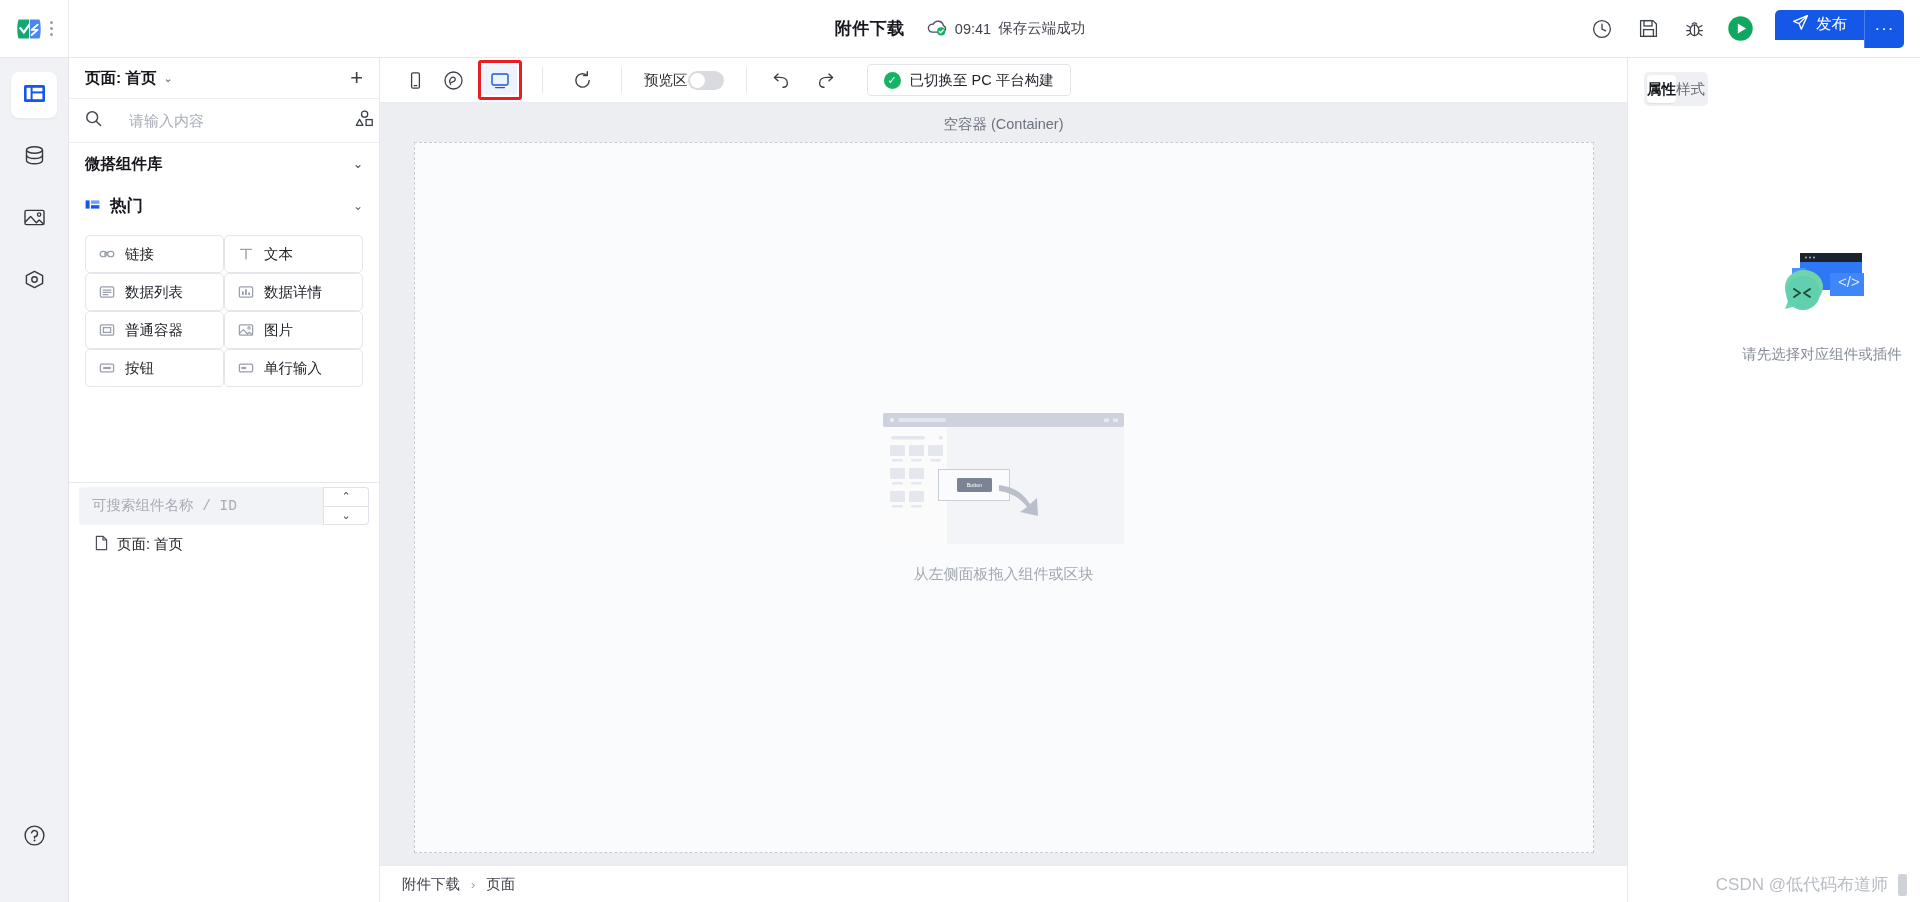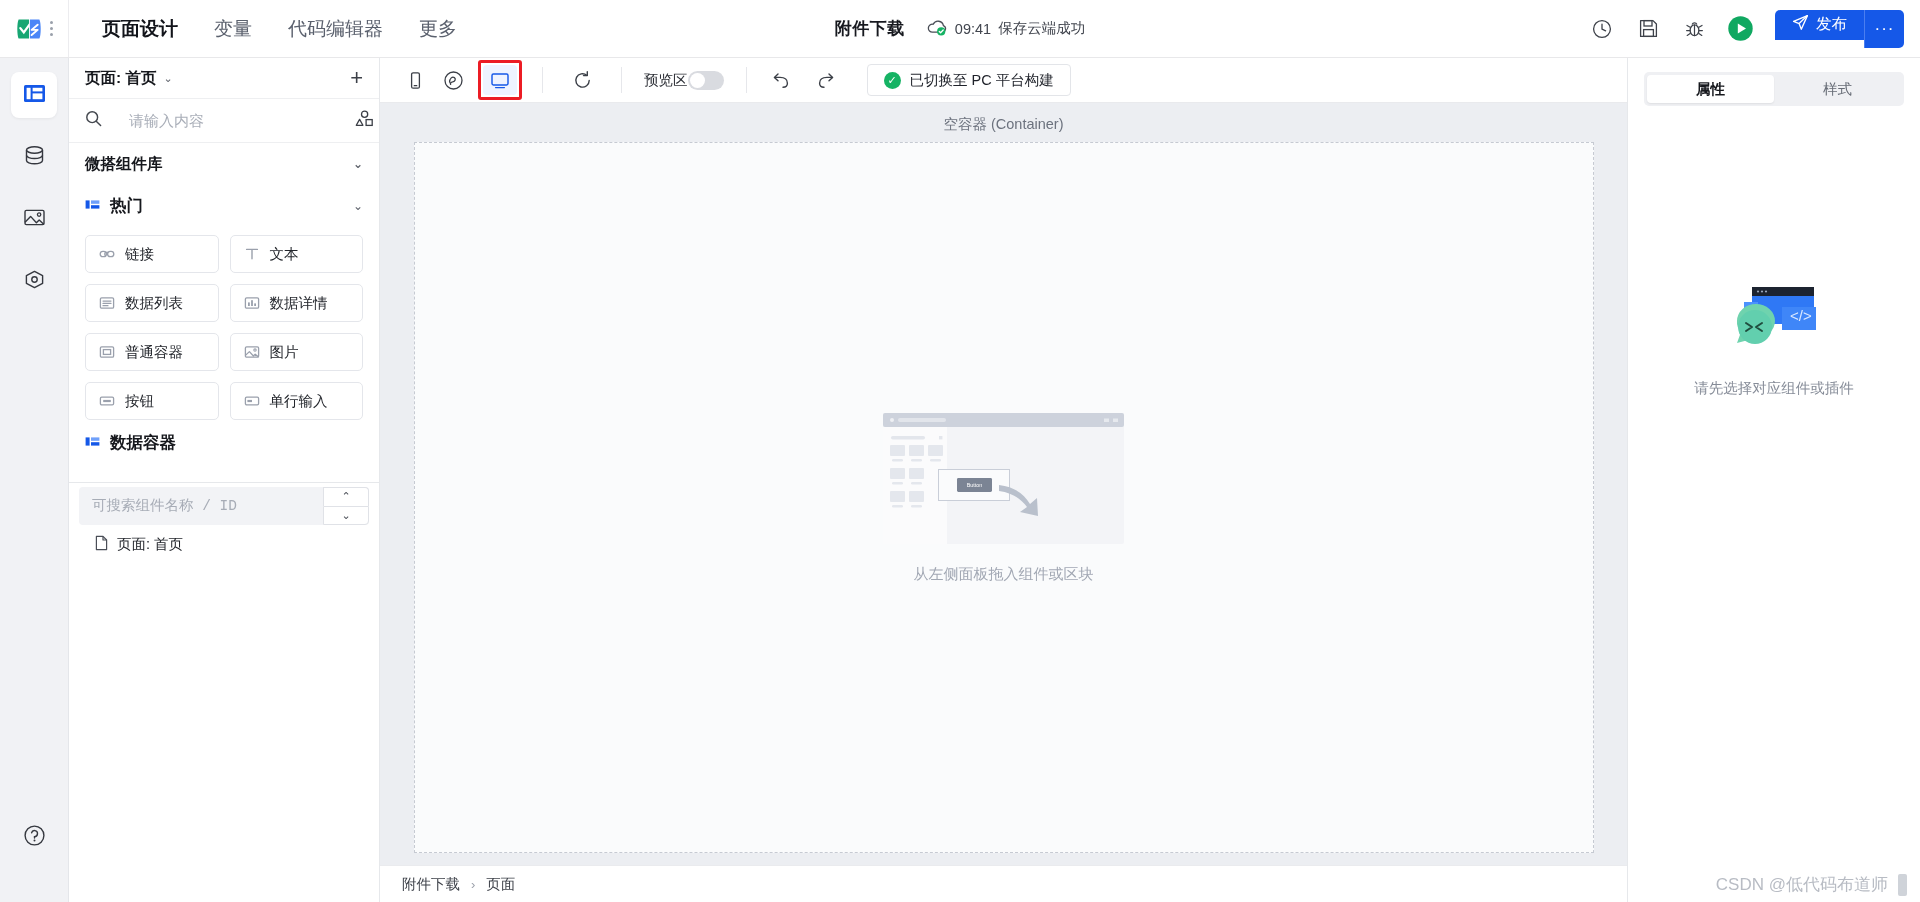--- a/index.html
+++ b/index.html
@@ -108,21 +108,21 @@
   .lib-head .chev { margin-left: auto; color: #60646d; font-size: 12px; }
 
   .group-head {
     height: 42px; flex:0 0 42px; display: flex; align-items: center; gap: 10px;
     padding: 0 16px; font-size: 16.5px; color: #16181d; font-weight: bold; cursor: pointer;
   }
   .group-head .chev { margin-left: auto; color: #60646d; font-size: 12px; font-weight: normal; }
 
   .comp-scroll { flex: 1; overflow: hidden; position: relative; min-height: 0; }
   .comp-grid {
-    display: grid; grid-template-columns: 1fr 1fr; gap: 11px;
+    display: grid; grid-template-columns: 1fr 1fr; gap: 0;
     padding: 8px 16px 0 16px;
   }
   .comp-card {
     height: 38px; border: 1px solid #e4e6eb; border-radius: 5px;
     display: flex; align-items: center; gap: 10px; padding: 0 13px;
     font-size: 14.5px; color: #23262c; cursor: pointer; background: #fff;
   }
   .comp-card .ci { color: #9aa0ac; display: flex; align-items: center; }
   .next-group {
     display: flex; align-items: center; gap: 10px; padding: 12px 16px 0 16px;
@@ -218,21 +218,21 @@
     height: 37px; flex: 0 0 37px; display: flex; align-items: center;
     padding-left: 22px; gap: 11px; background: #fff; border-top: 1px solid #eaebee;
     font-size: 14.5px; color: #3e424a;
   }
   .bc-sep { color: #9ba0aa; font-size: 13px; }
   .bc-item { cursor: pointer; }
 
   
   .rpanel {
     width: 293px; flex: 0 0 293px; background: #fff;
-    border-left: 1px solid #e6e8eb; display: flex; flex-direction: column;
+    border-left: 1px solid #e6e8eb; display: flex; flex-direction: row;
     padding-top: 14px;
   }
   .tab-switch {
     margin: 0 16px; height: 34px; background: #eff0f3; border-radius: 5px;
     display: flex; padding: 3px;
   }
   .tab {
     flex: 1; display: flex; align-items: center; justify-content: center;
     font-size: 14.5px; color: #676c76; border-radius: 4px; cursor: pointer;
   }
@@ -267,26 +267,20 @@
           <path d="M26 10 L19 16 L26 16 L19 22" stroke="#ffffff" stroke-width="2.2" fill="none" stroke-linejoin="round" stroke-linecap="round"></path>
         </svg>
       </span>
       <span class="dots-v">
           <i></i>
           <i></i>
           <i></i>
         </span>
     </div>
 
-    <div class="nav-menu">
-      <div class="nav-item active">页面设计</div>
-      <div class="nav-item">变量</div>
-      <div class="nav-item">代码编辑器</div>
-      <div class="nav-item">更多</div>
-    </div>
 
     <div class="topbar-center">
       <div class="app-title">附件下载</div>
       <div class="save-state">
         <span>
           <svg width="21" height="17" viewBox="0 0 21 17">
             <path d="M5.6 13.2 A4 4 0 1 1 6.2 5.3 A5.4 5.4 0 0 1 16.4 6.6 A3.5 3.5 0 0 1 16 13.2 Z" fill="none" stroke="#4a4e57" stroke-width="1.3" stroke-linejoin="round"></path>
             <circle cx="14.2" cy="12.4" r="4.1" fill="#16b364"></circle>
             <path d="M12.3 12.5 L13.6 13.8 L16.2 11" stroke="#fff" stroke-width="1.3" fill="none" stroke-linecap="round" stroke-linejoin="round"></path>
           </svg>
@@ -500,30 +494,20 @@
           </div>
           <div class="comp-card">
             <span class="ci">
                 <svg width="16" height="16" viewBox="0 0 16 16">
                   <rect x="1.4" y="4.2" width="13.2" height="7.6" rx="1.3" fill="none" stroke="currentColor" stroke-width="1.3"></rect>
                   <rect x="3.4" y="6.9" width="4.6" height="2.2" fill="currentColor"></rect>
                 </svg>
               </span>
             <span>单行输入</span>
           </div>
-        </div>
-        <div class="next-group">
-          <span>
-            <svg width="15" height="15" viewBox="0 0 15 15">
-                <rect x="0.6" y="3.4" width="4" height="8.2" fill="#1558e8"></rect>
-                <rect x="6" y="3.4" width="8.4" height="3.4" fill="#6fa0fa"></rect>
-                <rect x="6" y="8.2" width="8.4" height="3.4" fill="#1558e8"></rect>
-              </svg>
-          </span>
-          <span>数据容器</span>
         </div>
       </div>
 
       <div class="outline">
         <div class="outline-search">
           <input placeholder="可搜索组件名称 / ID" style="">
           <div class="step-btns">
             <div class="step-btn">⌃</div>
             <div class="step-btn">⌄</div>
           </div>

